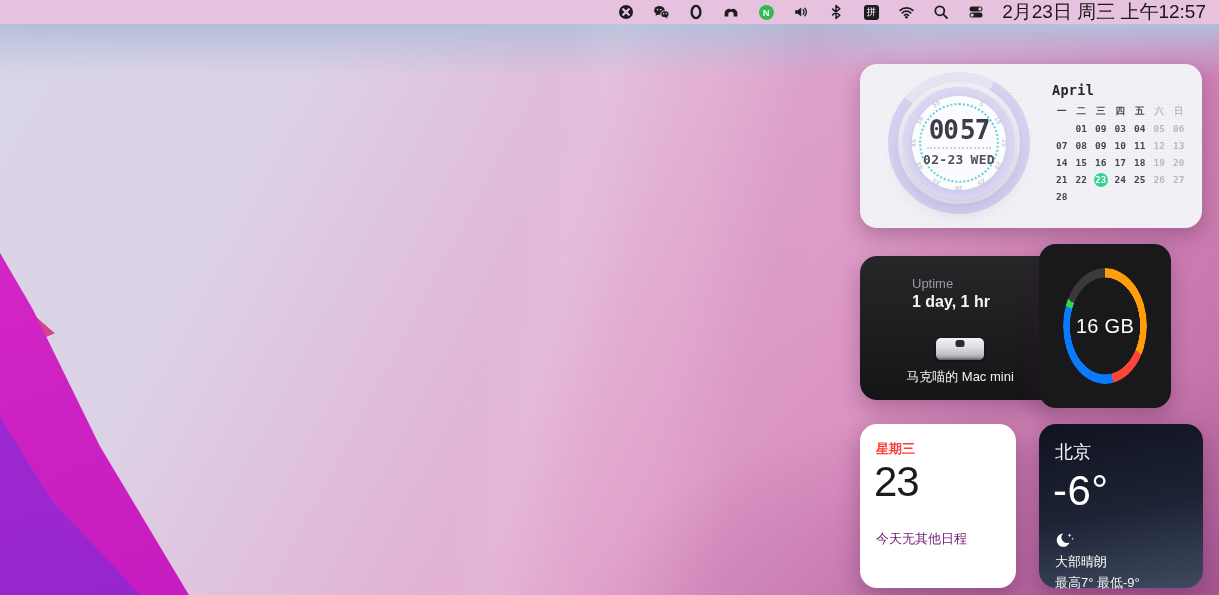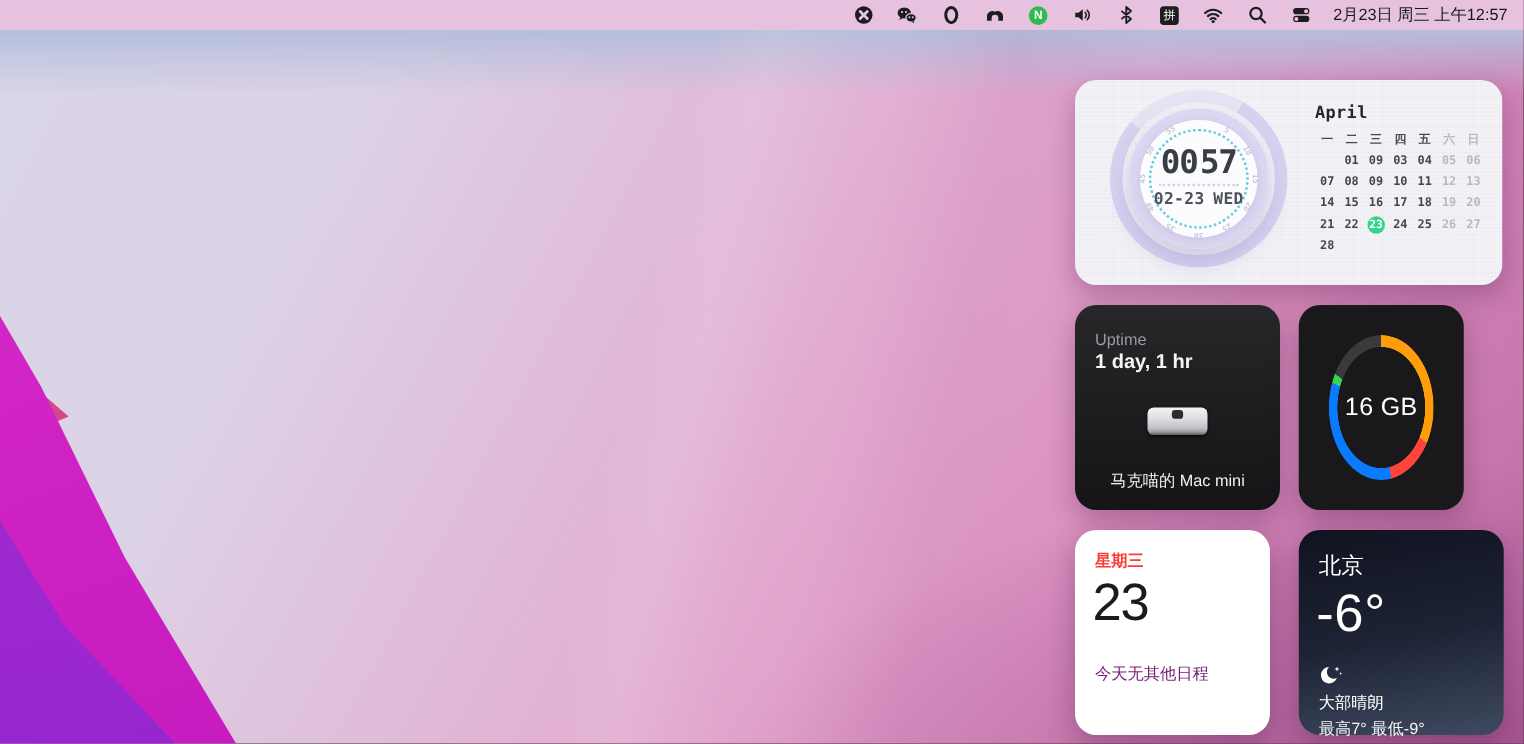--- a/index.html
+++ b/index.html
@@ -28,21 +28,21 @@
   
   .menubar{position:absolute;left:0;top:0;right:0;height:24px;background:#e6c2df;
     display:flex;align-items:center;justify-content:flex-end;z-index:50;}
   .menubar-right{display:flex;align-items:center;gap:17px;padding-right:13px;height:100%;}
   .mb-icon{display:flex;align-items:center;justify-content:center;width:18px;height:18px;cursor:default;}
   .mb-icon svg{display:block;}
   .badge-n{width:15px;height:15px;border-radius:50%;background:#2fbb4f;color:#fff;
     font-size:9.5px;font-weight:bold;display:flex;align-items:center;justify-content:center;}
   .badge-pin{width:15px;height:15px;border-radius:3px;background:#1d1d1f;color:#fff;
     font-size:9.5px;display:flex;align-items:center;justify-content:center;}
-  .menubar-time{font-size:13px;color:#181818;white-space:nowrap;}
+  .menubar-time{font-size:19px;color:#181818;white-space:nowrap;}
 
   
   .widget{position:absolute;border-radius:17px;box-shadow:0 8px 22px rgba(55,15,55,.30);}
 
   
   .widget-clockcal{left:860px;top:64px;width:342px;height:164px;
     background:
       repeating-linear-gradient(0deg,rgba(175,170,200,.05) 0 1px,transparent 1px 3px),
       repeating-linear-gradient(90deg,rgba(175,170,200,.04) 0 1px,transparent 1px 3px),
       #f3f2f6;}
@@ -72,22 +72,22 @@
     font-family:"DejaVu Sans Mono",monospace;font-size:9.5px;font-weight:bold;color:#42474f;
     align-items:center;justify-items:center;}
   .cal-cell{display:flex;align-items:center;justify-content:center;}
   .cal-cell.dim{color:#b6bac2;}
   .cal-head{color:#454a52;}
   .cal-head.dim{color:#b6bac2;}
   .sel{width:14px;height:14px;border-radius:50%;color:#fff;display:flex;align-items:center;
     justify-content:center;font-size:9px;}
 
   
-  .widget-uptime{left:860px;top:244px;width:164px;height:164px;
-    background:linear-gradient(180deg,#272729 0%,#151517 100%);color:#fff;}
+  .widget-uptime{left:860px;top:256px;width:164px;height:144px;
+    background:linear-gradient(180deg,#272729 0%,#151517 100%);color:#fff;padding-left:36px;}
   .up-title{margin:20px 0 0 16px;font-size:13px;color:#9a9aa0;}
   .up-value{margin:2px 0 0 16px;font-size:16px;font-weight:600;color:#f5f5f7;}
   .mac-mini{position:absolute;left:50%;top:82px;transform:translateX(-50%);
     width:48px;height:22px;border-radius:5px;
     background:linear-gradient(180deg,#f4f4f6 0%,#dcdce0 45%,#bfbfc4 75%,#8a8a8f 96%);
     box-shadow:0 1px 3px rgba(0,0,0,.55);}
   .mac-mini::before{content:"";position:absolute;left:50%;top:2px;transform:translateX(-50%);
     width:9px;height:7px;border-radius:2.5px;background:#2c2c2e;}
   .mac-mini::after{content:"";position:absolute;left:2px;right:2px;bottom:0;height:3px;
     border-radius:0 0 4px 4px;background:linear-gradient(180deg,#a7a7ac,#5c5c60);}

